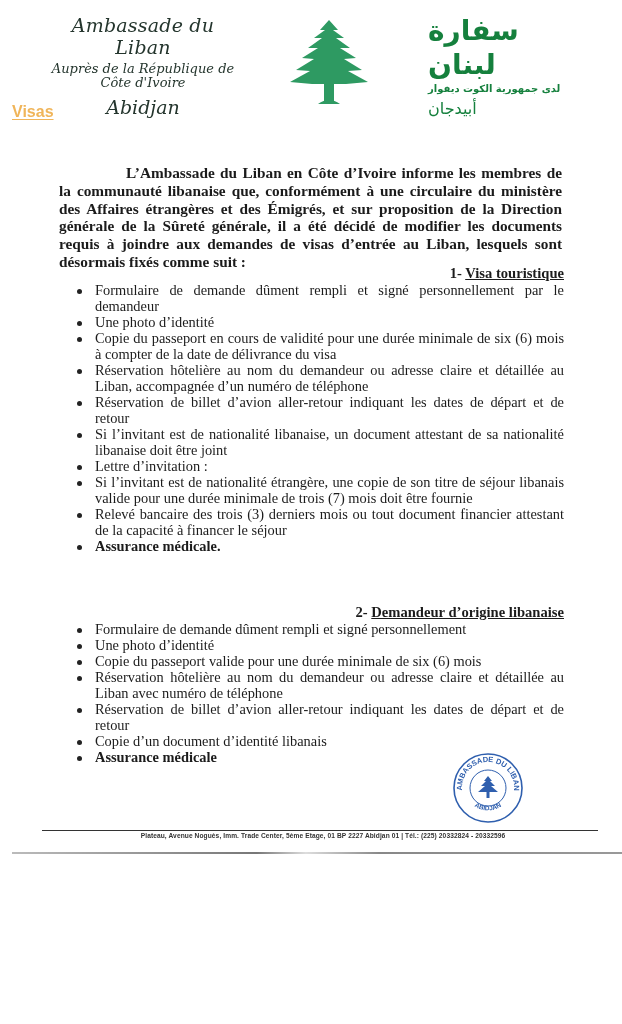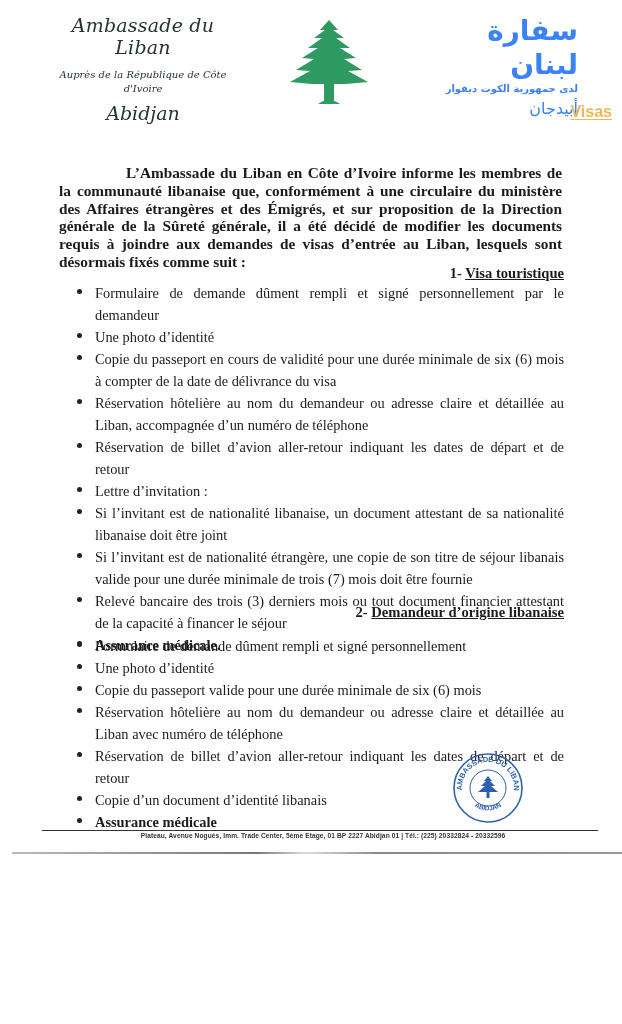--- a/index.html
+++ b/index.html
@@ -4,47 +4,47 @@
 <style>
   * { box-sizing: border-box; margin: 0; padding: 0; }
   html, body { width: 622px; height: 1024px; background: #ffffff; overflow: hidden; }
   body { position: relative; font-family: "Liberation Serif", serif; color: #1b1b1b; }
 
   .page { position: absolute; left: 12px; top: 0; width: 622px; height: 1024px; background: #fff; }
 
   
   .hdr-left { position: absolute; left: 36px; top: 14px; width: 190px; text-align: center; color: #24352d; font-family: "DejaVu Serif", serif; font-style: italic; }
   .hdr-left .l1 { font-size: 19px; letter-spacing: 0.2px; line-height: 22px; }
-  .hdr-left .l2 { font-size: 10px; line-height: 14px; margin-top: 10px; }
+  .hdr-left .l2 { font-size: 13px; line-height: 14px; margin-top: 4px; }
   .hdr-left .l3 { font-size: 19px; line-height: 30px; margin-top: 2px; }
 
   .cedar { position: absolute; left: 276px; top: 18px; width: 82px; height: 90px; }
 
-  .hdr-right { position: absolute; left: 416px; top: 14px; width: 150px; text-align: right; color: #3b82f6; direction: rtl; font-family: "DejaVu Sans", sans-serif; }
+  .hdr-right { position: absolute; left: 416px; top: 14px; width: 150px; text-align: left; color: #15803d; direction: rtl; font-family: "DejaVu Sans", sans-serif; }
   .hdr-right .a1 { font-size: 28px; line-height: 34px; font-weight: bold; }
   .hdr-right .a2 { font-size: 10px; line-height: 14px; font-weight: bold; }
   .hdr-right .a3 { font-size: 16px; line-height: 26px; }
 
-  .title { position: absolute; left: 0; width: 600px; top: 103px; text-align: right; font-family: "Liberation Sans", sans-serif; font-weight: bold; font-size: 16px; color: #f0b55a; text-decoration: underline; text-underline-offset: 2px; }
+  .title { position: absolute; left: 0; width: 600px; top: 103px; text-align: left; font-family: "Liberation Sans", sans-serif; font-weight: bold; font-size: 16px; color: #f0b55a; text-decoration: underline; text-underline-offset: 2px; }
 
   
   .intro { position: absolute; left: 47px; top: 136px; width: 503px; font-weight: bold; font-size: 15.3px; line-height: 17.8px; text-align: justify; text-indent: 67px; margin-top: 28px; }
 
   
   .section { position: absolute; left: 62px; width: 490px; font-size: 14.4px; }
   .sec-head { font-weight: bold; font-size: 14.6px; line-height: 18px; text-align: right; }
   .sec-head .u { text-decoration: underline; }
   .list { list-style: none; margin-left: 0; }
-  .list li { position: relative; padding-left: 21px; line-height: 22px; text-align: justify; }
+  .list li { position: relative; padding-left: 21px; line-height: 16px; text-align: justify; }
   .list li::before { content: ""; position: absolute; left: 3px; top: 7px; width: 5px; height: 5px; border-radius: 50%; background: #222; }
   .list li.bold { font-weight: bold; }
 
   #sec1 { top: 264px; }
   #sec2 { top: 603px; }
-  #sec2 .list { margin-top: 14px; }
+  #sec2 .list { }
 
   
   .stamp { position: absolute; left: 440px; top: 752px; width: 72px; height: 72px; }
 
   
   .footer-rule { position: absolute; left: 30px; top: 830px; width: 556px; height: 1px; background: #333; }
   .footer-text { position: absolute; left: 0; top: 832px; width: 622px; text-align: center; font-family: "Liberation Sans", sans-serif; font-weight: bold; font-size: 6.6px; color: #333; letter-spacing: 0.1px; }
   .scan-line { position: absolute; left: 0; top: 852px; width: 612px; height: 2px; background: linear-gradient(90deg, #bbb, #777 40%, #ddd 48%, #888 60%, #999); }
 </style>
 </head>
@@ -80,22 +80,22 @@
     <div class="sec-head">
       <span>1-</span>
       <span class="u">Visa touristique</span>
     </div>
     <ul class="list">
       <li>Formulaire de demande dûment rempli et signé personnellement par le demandeur</li>
       <li>Une photo d’identité</li>
       <li>Copie du passeport en cours de validité pour une durée minimale de six (6) mois à compter de la date de délivrance du visa</li>
       <li>Réservation hôtelière au nom du demandeur ou adresse claire et détaillée au Liban, accompagnée d’un numéro de téléphone</li>
       <li>Réservation de billet d’avion aller-retour indiquant les dates de départ et de retour</li>
+      <li>Si l’invitant est de nationalité libanaise, un document attestant de sa nationalité libanaise doit être joint</li>
       <li>Lettre d’invitation :</li>
-      <li>Si l’invitant est de nationalité libanaise, un document attestant de sa nationalité libanaise doit être joint</li>
       <li>Si l’invitant est de nationalité étrangère, une copie de son titre de séjour libanais valide pour une durée minimale de trois (7) mois doit être fournie</li>
       <li>Relevé bancaire des trois (3) derniers mois ou tout document financier attestant de la capacité à financer le séjour</li>
       <li class="bold">Assurance médicale.</li>
     </ul>
   </div>
 
   <div class="section" id="sec2">
     <div class="sec-head">
       <span>2-</span>
       <span class="u">Demandeur d’origine libanaise</span>

